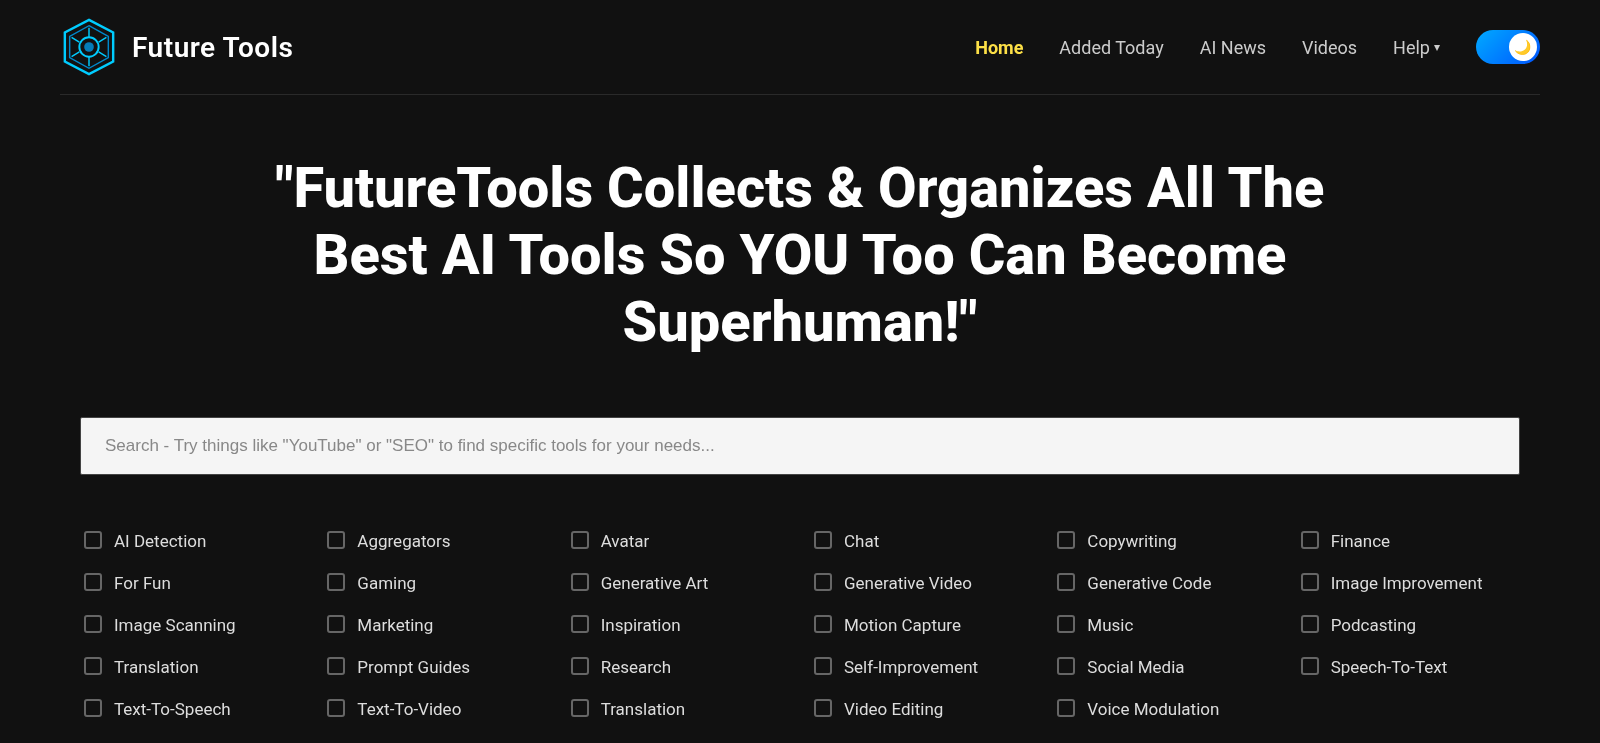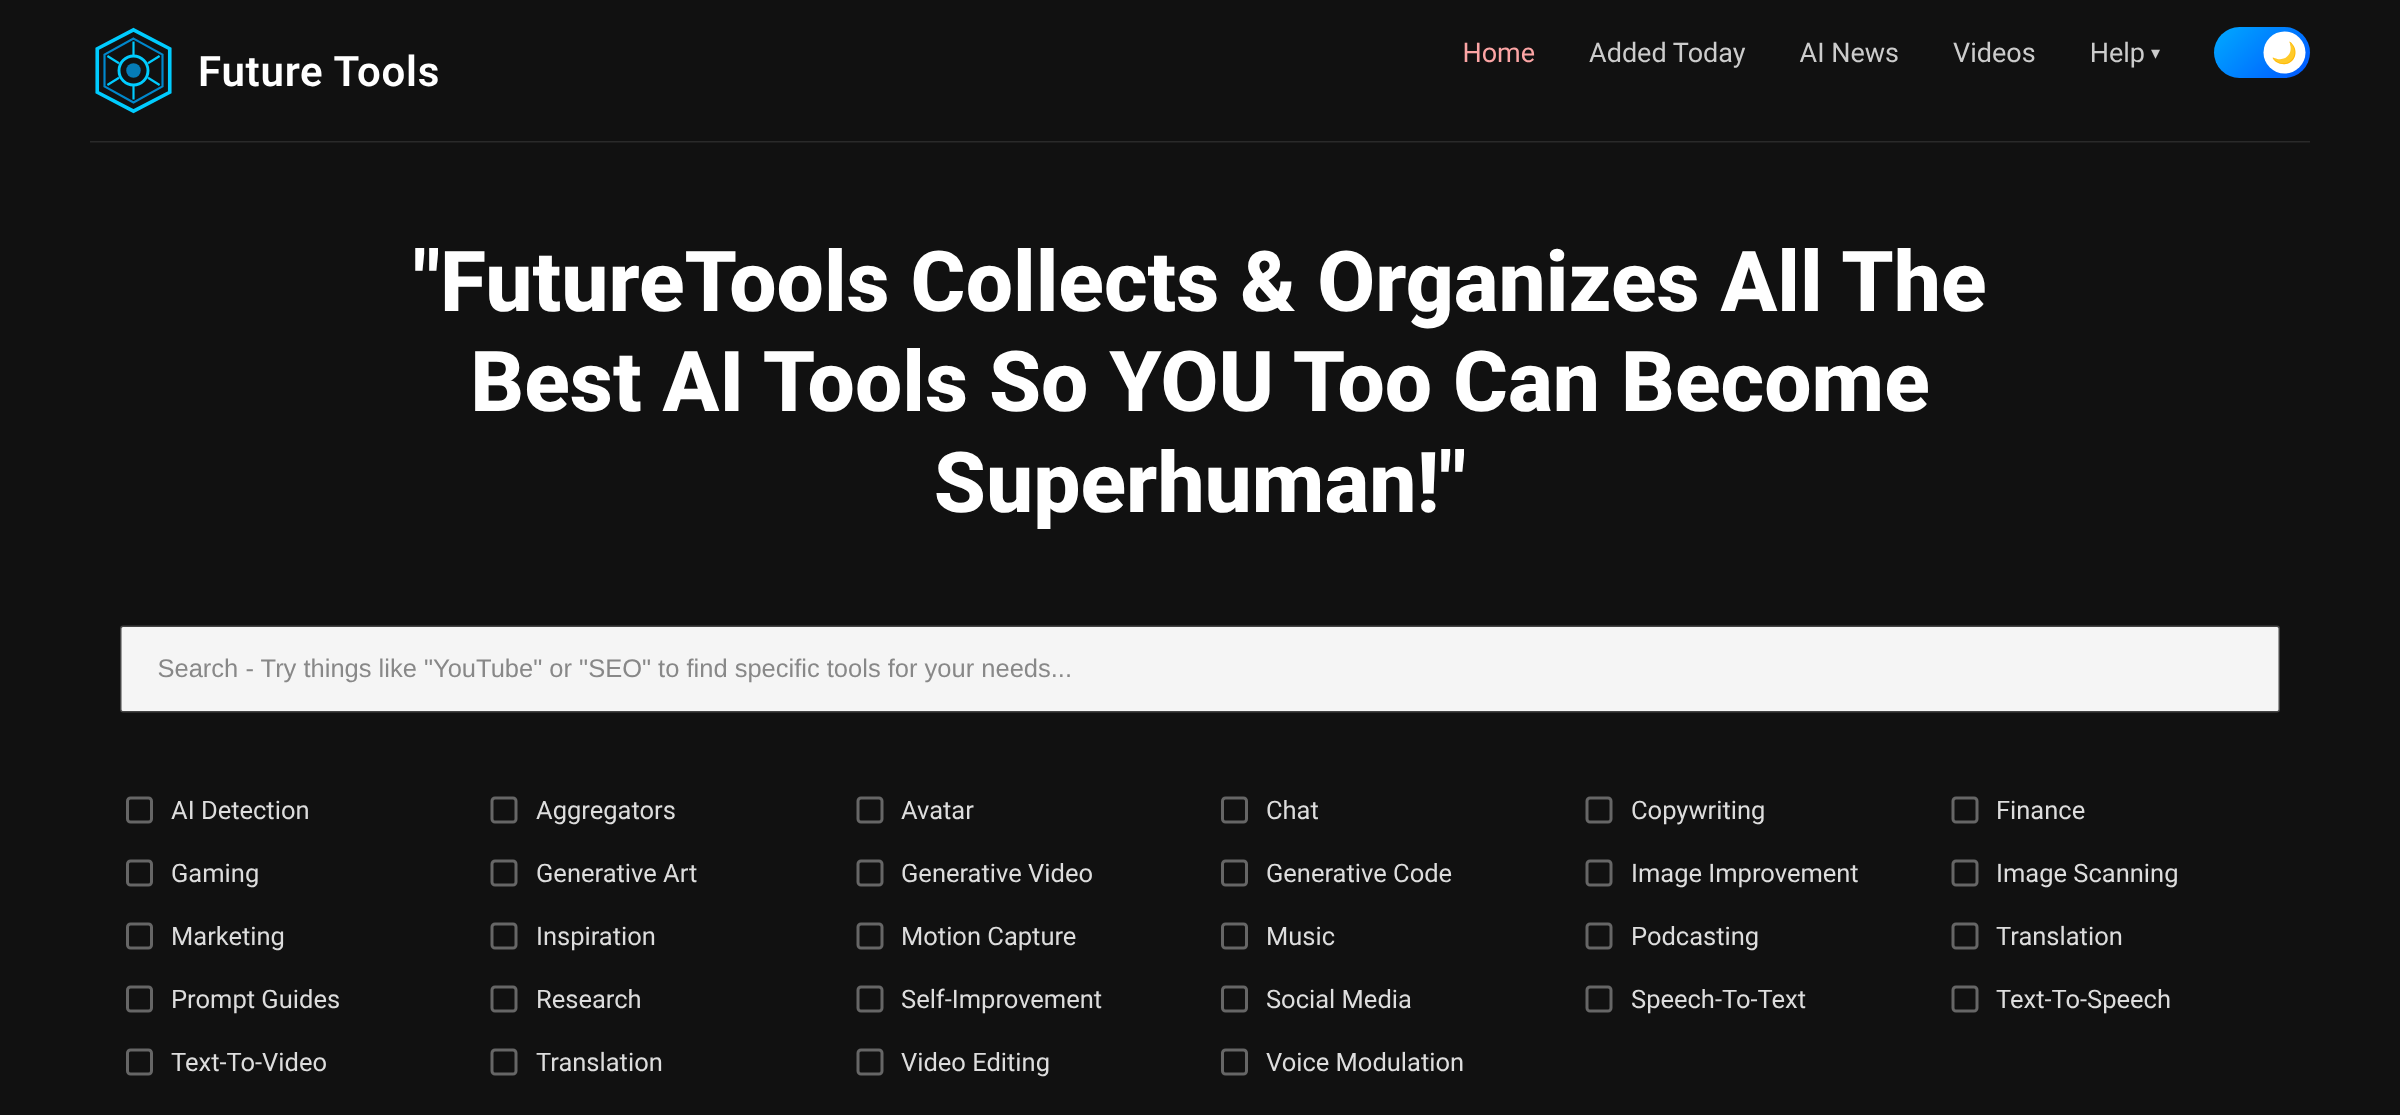--- a/index.html
+++ b/index.html
@@ -8,21 +8,21 @@
       background-color: #111111;
       color: #ffffff;
       font-family: -apple-system, BlinkMacSystemFont, 'Segoe UI', Roboto, sans-serif;
       min-height: 743px;
       width: 1600px;
     }
 
     
     header {
       display: flex;
-      align-items: flex-start;
+      align-items: center;
       justify-content: space-between;
       padding: 18px 60px;
       background-color: #111111;
     }
 
     .logo-area {
       display: flex;
       align-items: center;
       gap: 14px;
     }
@@ -46,22 +46,22 @@
     }
 
     .nav-link {
       font-size: 18px;
       color: #cccccc;
       text-decoration: none;
       cursor: pointer;
     }
 
     .nav-link.active {
-      color: #fca5a5;
-      font-weight: 400;
+      color: #fde047;
+      font-weight: 700;
     }
 
     .nav-help {
       display: flex;
       align-items: center;
       gap: 4px;
     }
 
     .chevron-down {
       font-size: 12px;
@@ -245,20 +245,24 @@
       <div class="category-item">
           <span class="checkbox"></span>
           <span class="category-label">Copywriting</span>
         </div>
       <div class="category-item">
           <span class="checkbox"></span>
           <span class="category-label">Finance</span>
         </div>
       <div class="category-item">
           <span class="checkbox"></span>
+          <span class="category-label">For Fun</span>
+        </div>
+      <div class="category-item">
+          <span class="checkbox"></span>
           <span class="category-label">Gaming</span>
         </div>
       <div class="category-item">
           <span class="checkbox"></span>
           <span class="category-label">Generative Art</span>
         </div>
       <div class="category-item">
           <span class="checkbox"></span>
           <span class="category-label">Generative Video</span>
         </div>

